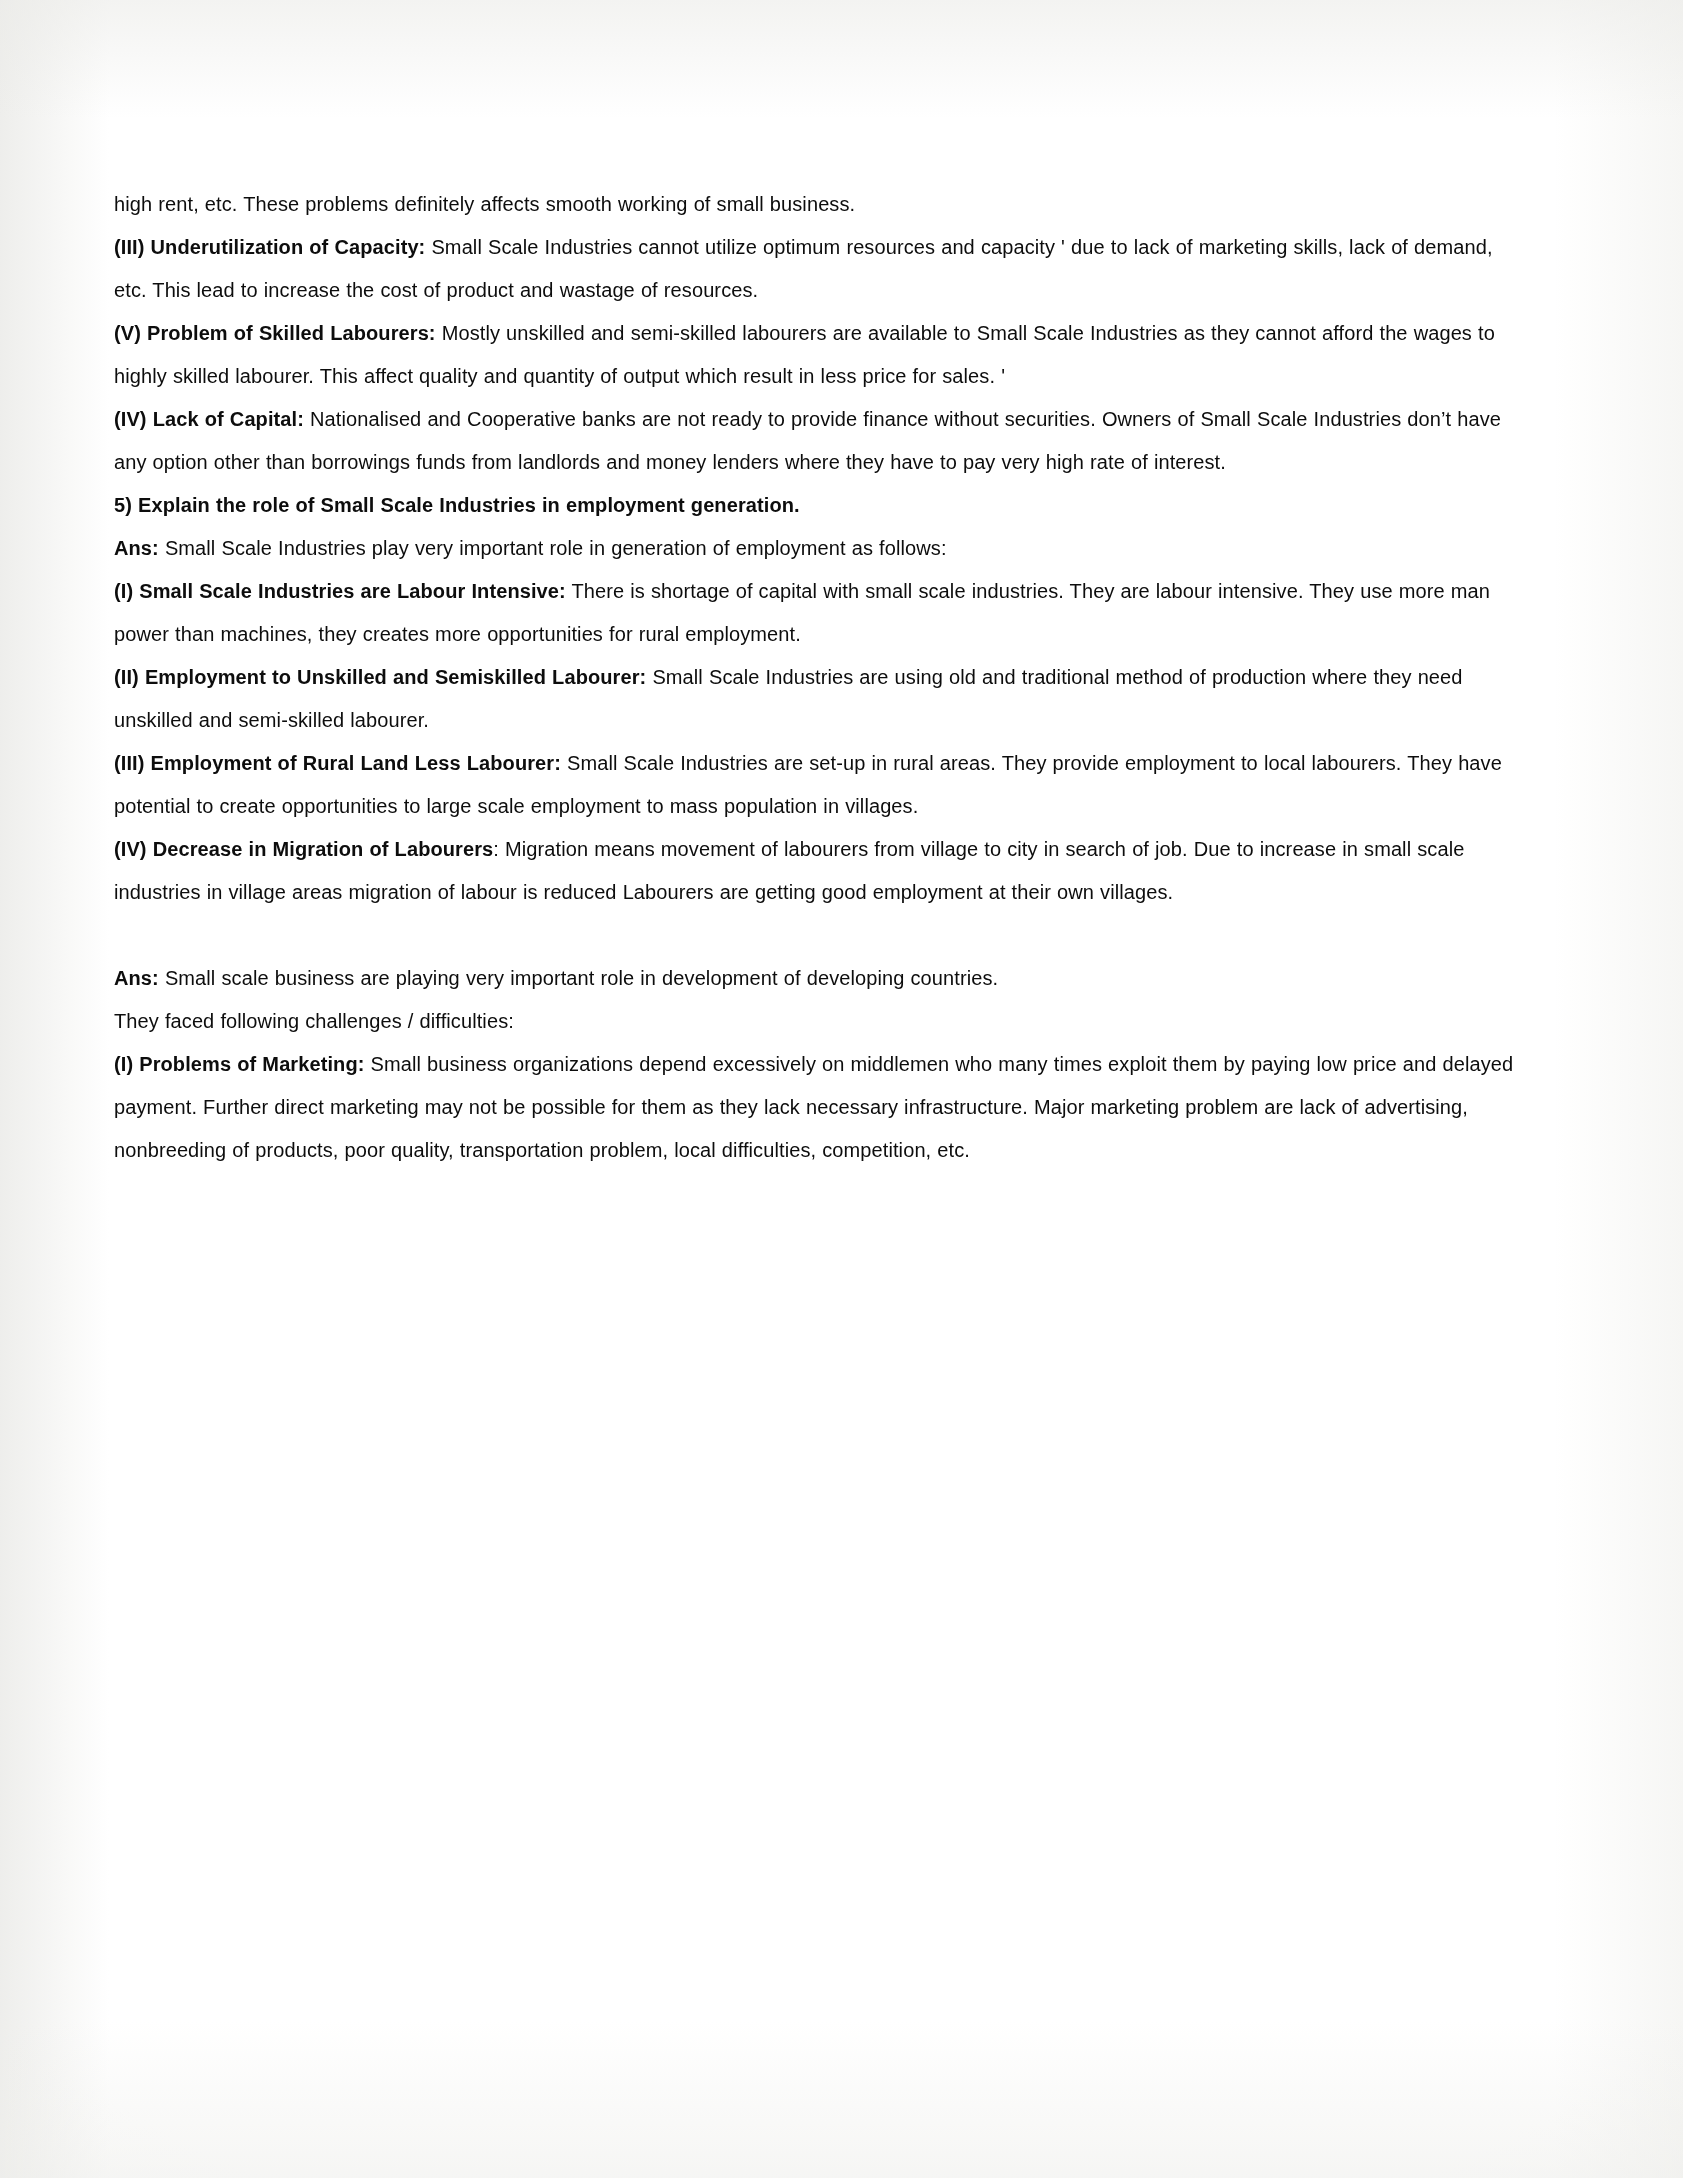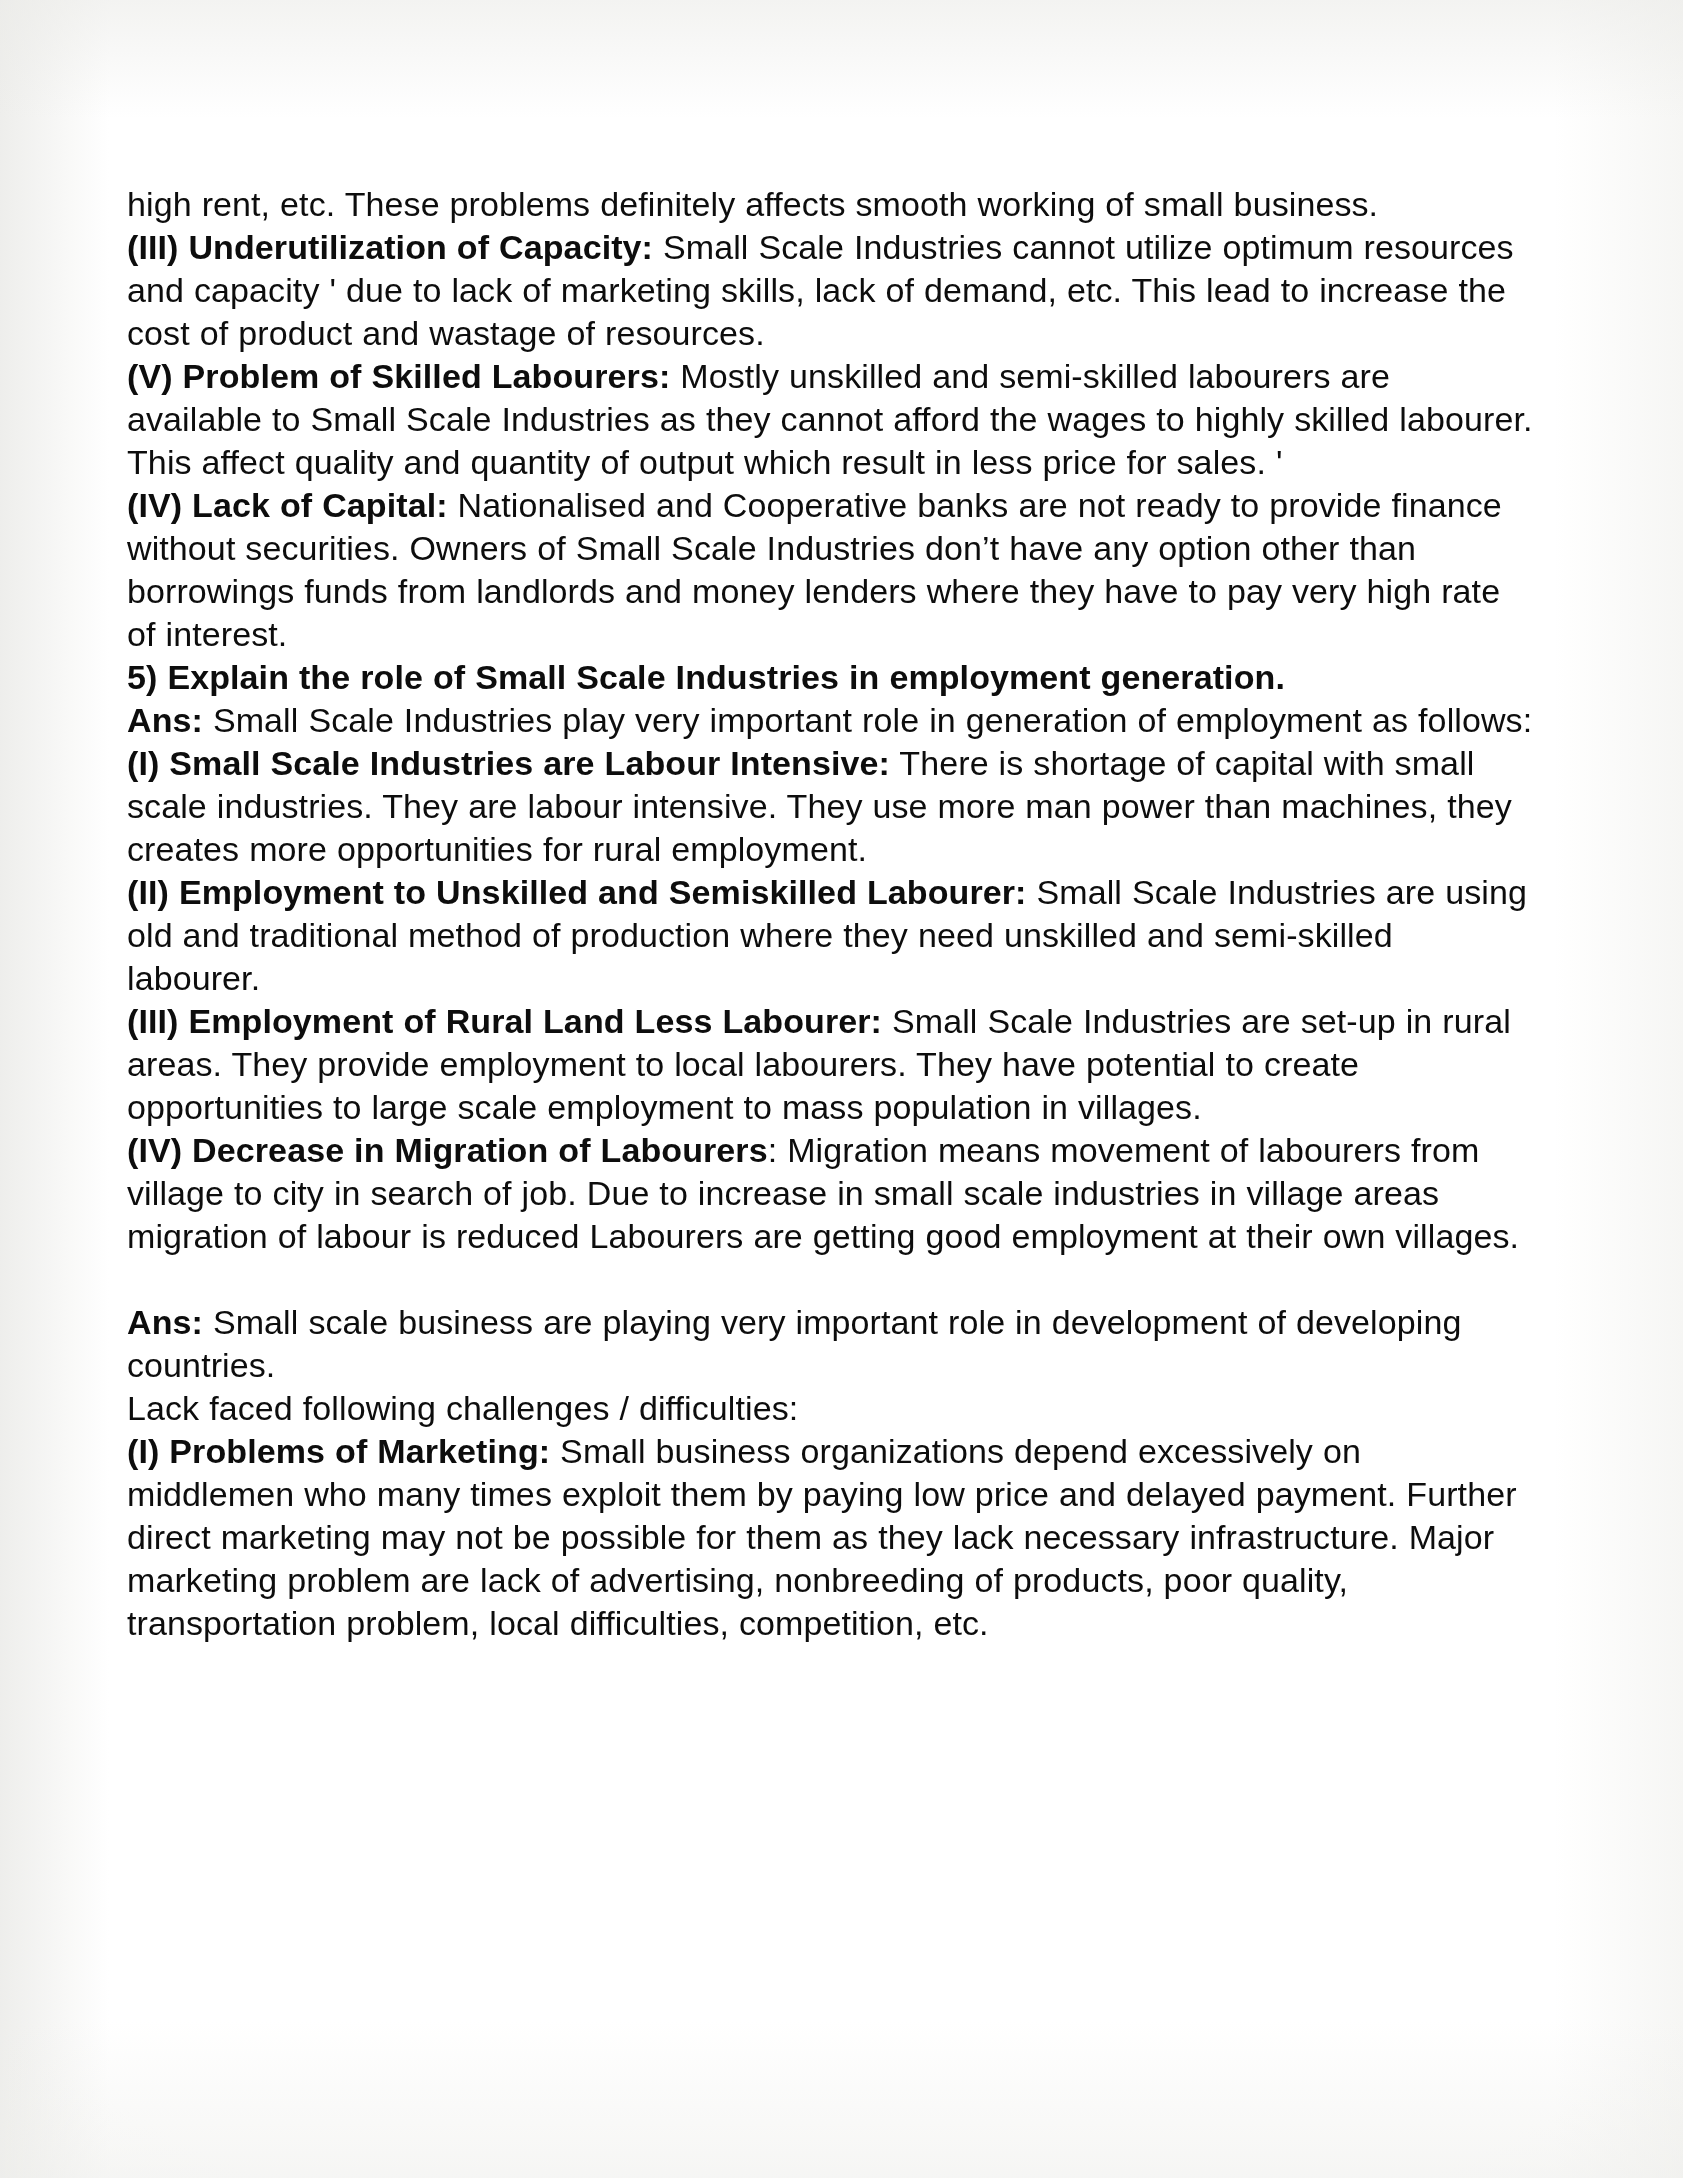--- a/index.html
+++ b/index.html
@@ -54,24 +54,24 @@
   #scan-shadow-right {
     position: absolute;
     right: 0; top: 0;
     width: 129px; height: 2178px;
     background: linear-gradient(to left, rgba(240,240,237,0.6), rgba(255,255,255,0));
     pointer-events: none;
   }
 
   #text-column {
     position: absolute;
-    left: 127px;
+    left: 114px;
     top: 183px;
     width: 1406px;
-    font-size: 34px;
+    font-size: 20px;
     line-height: 43px;
     letter-spacing: 0.1px;
     word-spacing: 0.4px;
     color: #0d0d0d;
     text-rendering: optimizeLegibility;
   }
 
   .para {
     margin: 0;
     padding: 0;
@@ -112,17 +112,17 @@
       <p class="para"><span class="b">(V) Problem of Skilled Labourers:</span><span class=""> Mostly unskilled and semi-skilled labourers are available to Small Scale Industries as they cannot afford the wages to highly skilled labourer. This affect quality and quantity of output which result in less price for sales. '</span></p>
       <p class="para"><span class="b">(IV) Lack of Capital:</span><span class=""> Nationalised and Cooperative banks are not ready to provide finance without securities. Owners of Small Scale Industries don’t have any option other than borrowings funds from landlords and money lenders where they have to pay very high rate of interest.</span></p>
       <p class="para"><span class="b">5) Explain the role of Small Scale Industries in employment generation.</span></p>
       <p class="para"><span class="b">Ans:</span><span class="u"> Small Scale Industries play very important role in generation of employment as follows: </span></p>
       <p class="para"><span class="b">(I) Small Scale Industries are Labour Intensive:</span><span class=""> There is shortage of capital with small scale industries. They are labour intensive. They use more man power than machines, they creates more opportunities for rural employment.</span></p>
       <p class="para"><span class="b">(II) Employment to Unskilled and Semiskilled Labourer:</span><span class=""> Small Scale Industries are using old and traditional method of production where they need unskilled and semi-skilled labourer.</span></p>
       <p class="para"><span class="b">(III) Employment of Rural Land Less Labourer:</span><span class=""> Small Scale Industries are set-up in rural areas. They provide employment to local labourers. They have potential to create opportunities to large scale employment to mass population in villages.</span></p>
       <p class="para"><span class="b">(IV) Decrease in Migration of Labourers</span><span class="">: Migration means movement of labourers from village to city in search of job. Due to increase in small scale industries in village areas migration of labour is reduced Labourers are getting good employment at their own villages.</span></p>
       <div class="spacer-block"></div>
       <p class="para"><span class="b">Ans:</span><span class=""> Small scale business are playing very important role in development of developing countries.</span></p>
-      <p class="para"><span class="">Lack faced following challenges / difficulties:</span></p>
+      <p class="para"><span class="">They faced following challenges / difficulties:</span></p>
       <p class="para"><span class="b">(I) Problems of Marketing:</span><span class=""> Small business organizations depend excessively on middlemen who many times exploit them by paying low price and delayed payment. Further direct marketing may not be possible for them as they lack necessary infrastructure. Major marketing problem are lack of advertising, nonbreeding of products, poor quality, transportation problem, local difficulties, competition, etc.</span></p>
     </div>
 </div>
 
 
 </body></html>

